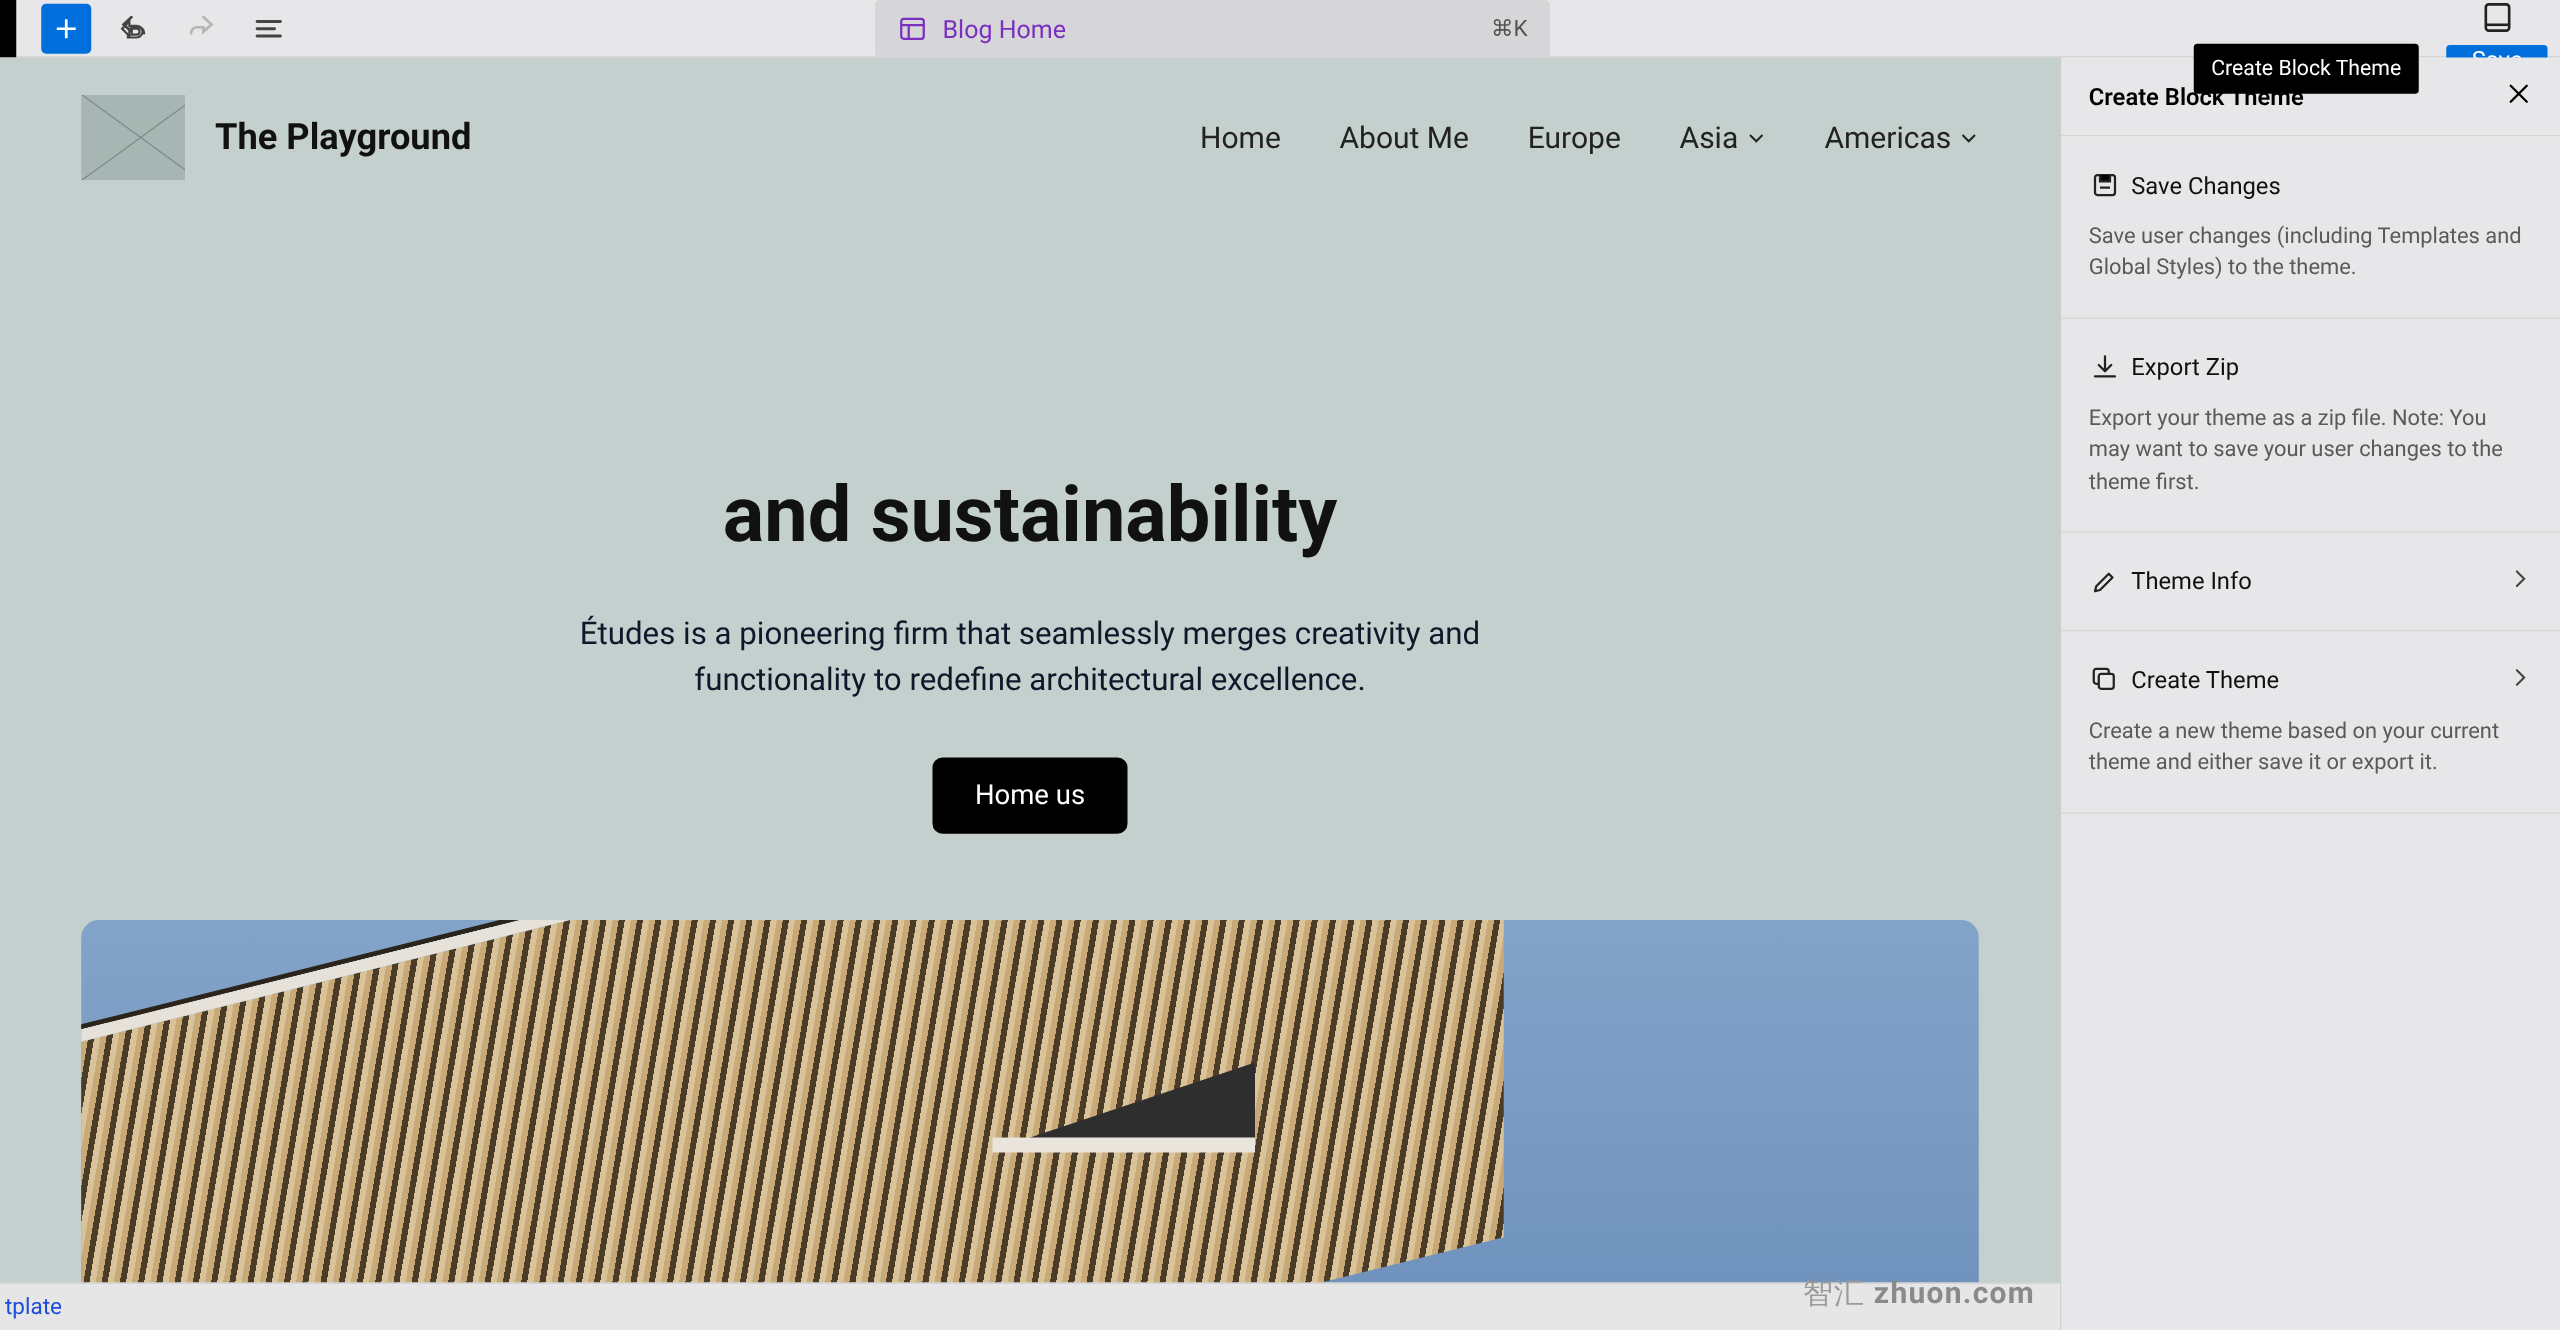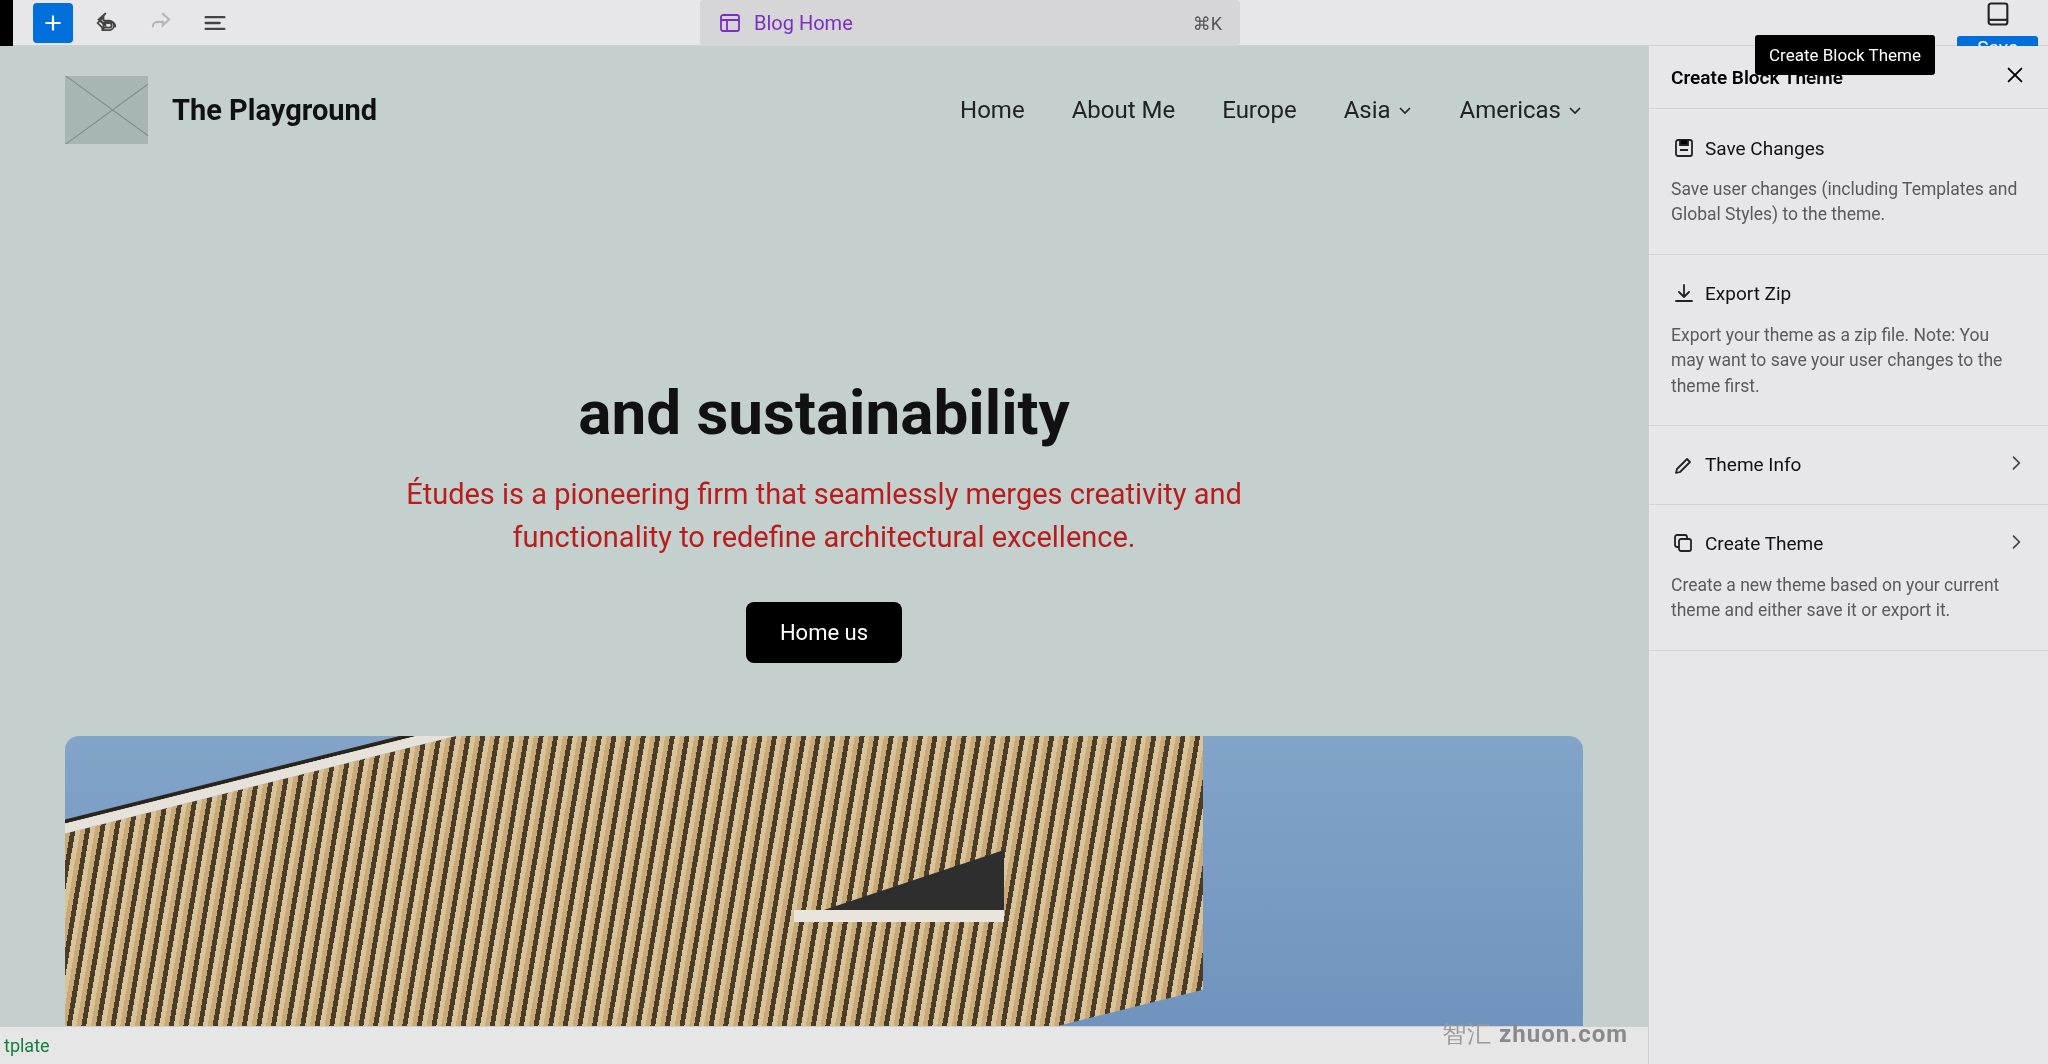--- a/index.html
+++ b/index.html
@@ -51,21 +51,21 @@
   .site-logo::before{content:"";position:absolute;left:-10%;top:-10%;width:140%;height:140%;border-top:1px solid #7a8a87;transform:rotate(36deg);transform-origin:top left;}
   .site-logo::after{content:"";position:absolute;left:-10%;bottom:-10%;width:140%;height:140%;border-bottom:1px solid #7a8a87;transform:rotate(-36deg);transform-origin:bottom left;}
   .site-title{font-size:29px;font-weight:700;margin-left:24px;color:#111;}
   .site-nav{margin-left:auto;display:flex;gap:47px;font-size:24px;color:#222;}
   .site-nav .nav-item{display:flex;align-items:center;gap:6px;}
   .chev{display:inline-flex;}
   .chev svg{width:16px;height:16px;}
 
   .hero{position:absolute;top:260px;left:0;right:0;text-align:center;}
   .hero h1{font-size:62px;font-weight:700;line-height:1.15;color:#111;}
-  .hero p{margin-top:24px;font-size:29px;color:#b91c1c;line-height:1.5;}
+  .hero p{margin-top:40px;font-size:25px;color:#0f172a;line-height:1.5;}
   .hero .cta{display:inline-block;margin-top:42px;background:#000;color:#fff;font-size:22px;padding:18px 34px;border-radius:8px;}
 
   .hero-img{
     position:absolute;left:65px;right:65px;top:690px;height:300px;
     border-radius:14px 14px 0 0;overflow:hidden;
     background:linear-gradient(180deg,#83a4c9 0%,#7b9cc3 45%,#6f93bd 100%);
   }
   .roof{
     position:absolute;left:-5%;bottom:-35%;width:80%;height:150%;
     background:repeating-linear-gradient(100deg,#c9a977 0px,#c9a977 5px,#4b3c28 5px,#4b3c28 10px,#d9c39a 10px,#d9c39a 15px);
@@ -91,21 +91,21 @@
   .sb-section{padding:26px 22px;border-bottom:1px solid #d5d5d5;}
   .sb-row{display:flex;align-items:center;gap:8px;}
   .sb-row .sb-icon{width:26px;height:26px;display:flex;align-items:center;justify-content:center;color:#222;}
   .sb-row .sb-icon svg{width:24px;height:24px;}
   .sb-row .sb-title{font-size:19px;color:#111;}
   .sb-row .chev-r{margin-left:auto;color:#444;}
   .sb-row .chev-r svg{width:20px;height:20px;}
   .sb-desc{font-size:17.5px;color:#5a5a5a;margin-top:16px;line-height:1.45;}
 
   
-  .footbar{position:absolute;bottom:0;left:0;right:400px;height:38px;background:#e6e6e6;border-top:1px solid #cfcfcf;padding-left:4px;font-size:18px;color:#15803d;display:flex;align-items:center;}
+  .footbar{position:absolute;bottom:0;left:0;right:400px;height:38px;background:#e6e6e6;border-top:1px solid #cfcfcf;padding-left:4px;font-size:18px;color:#1d4ed8;display:flex;align-items:center;}
   .watermark{position:absolute;right:420px;bottom:14px;font-size:24px;color:#9a9a9a;letter-spacing:1px;z-index:40;}
   .watermark b{color:#8a8a8a;}
 </style>
 </head>
 <body>
 
 <div class="toolbar">
   <div class="left-edge"></div>
 
   <div class="tb-btn add-btn">

